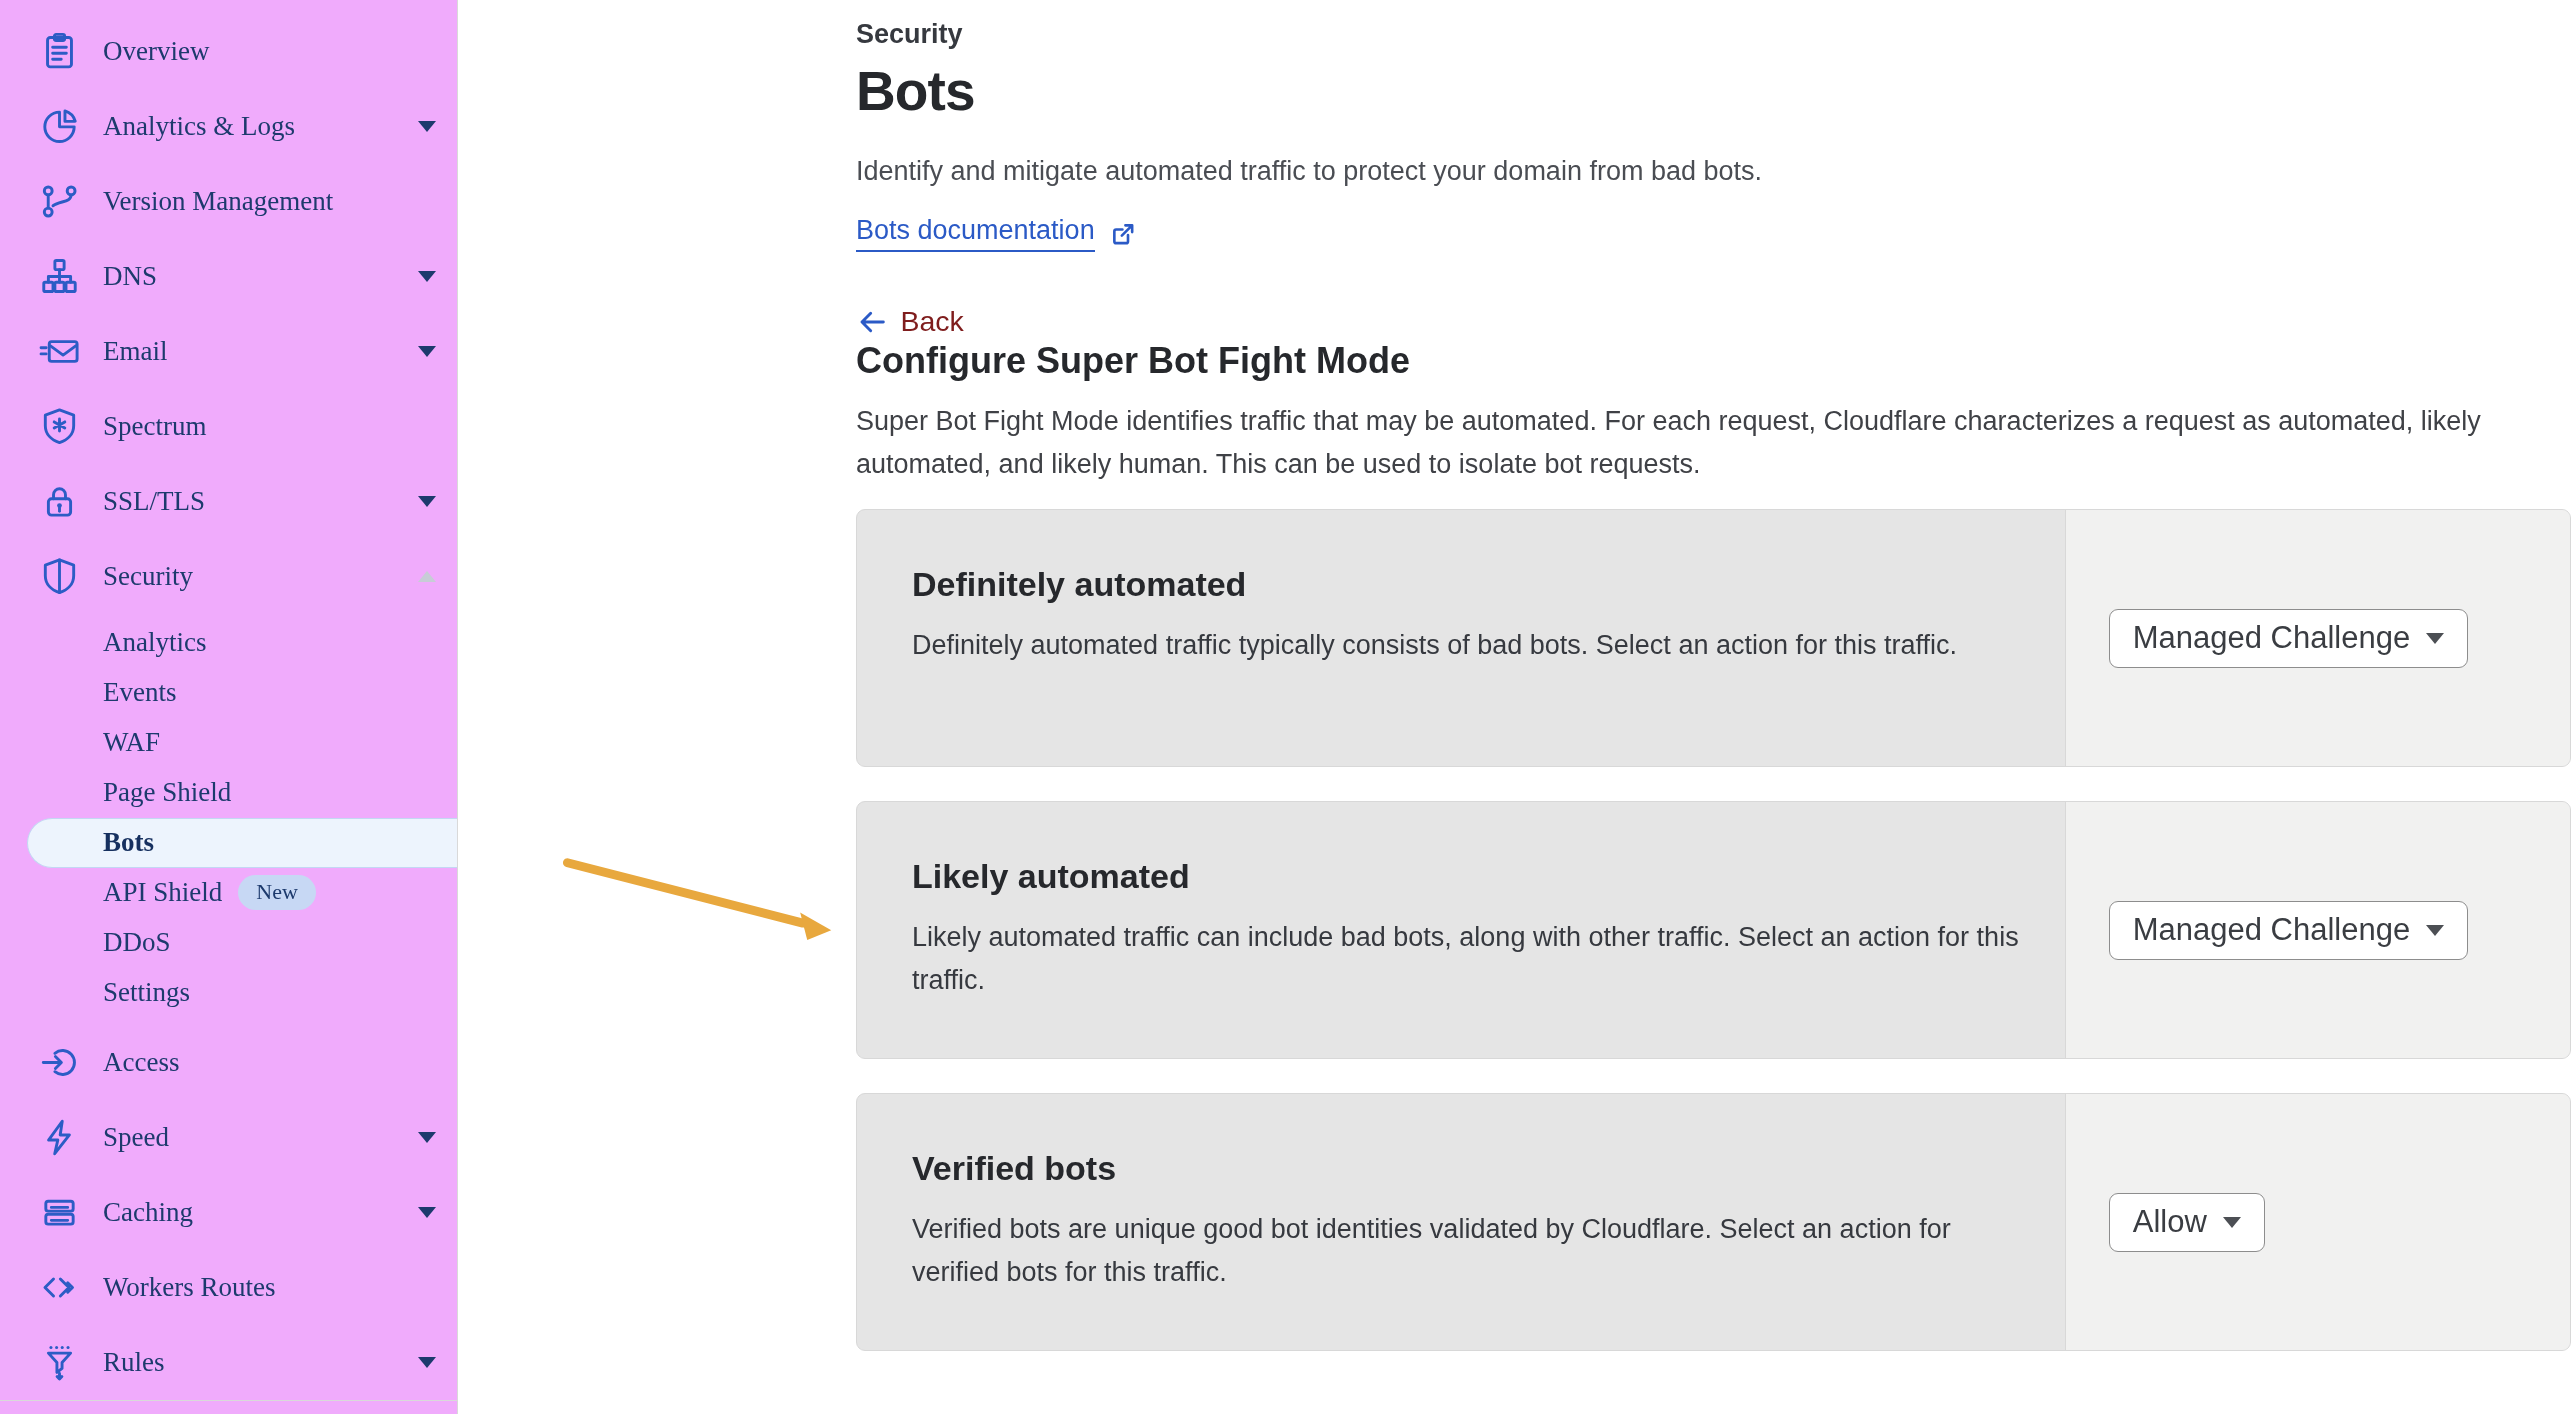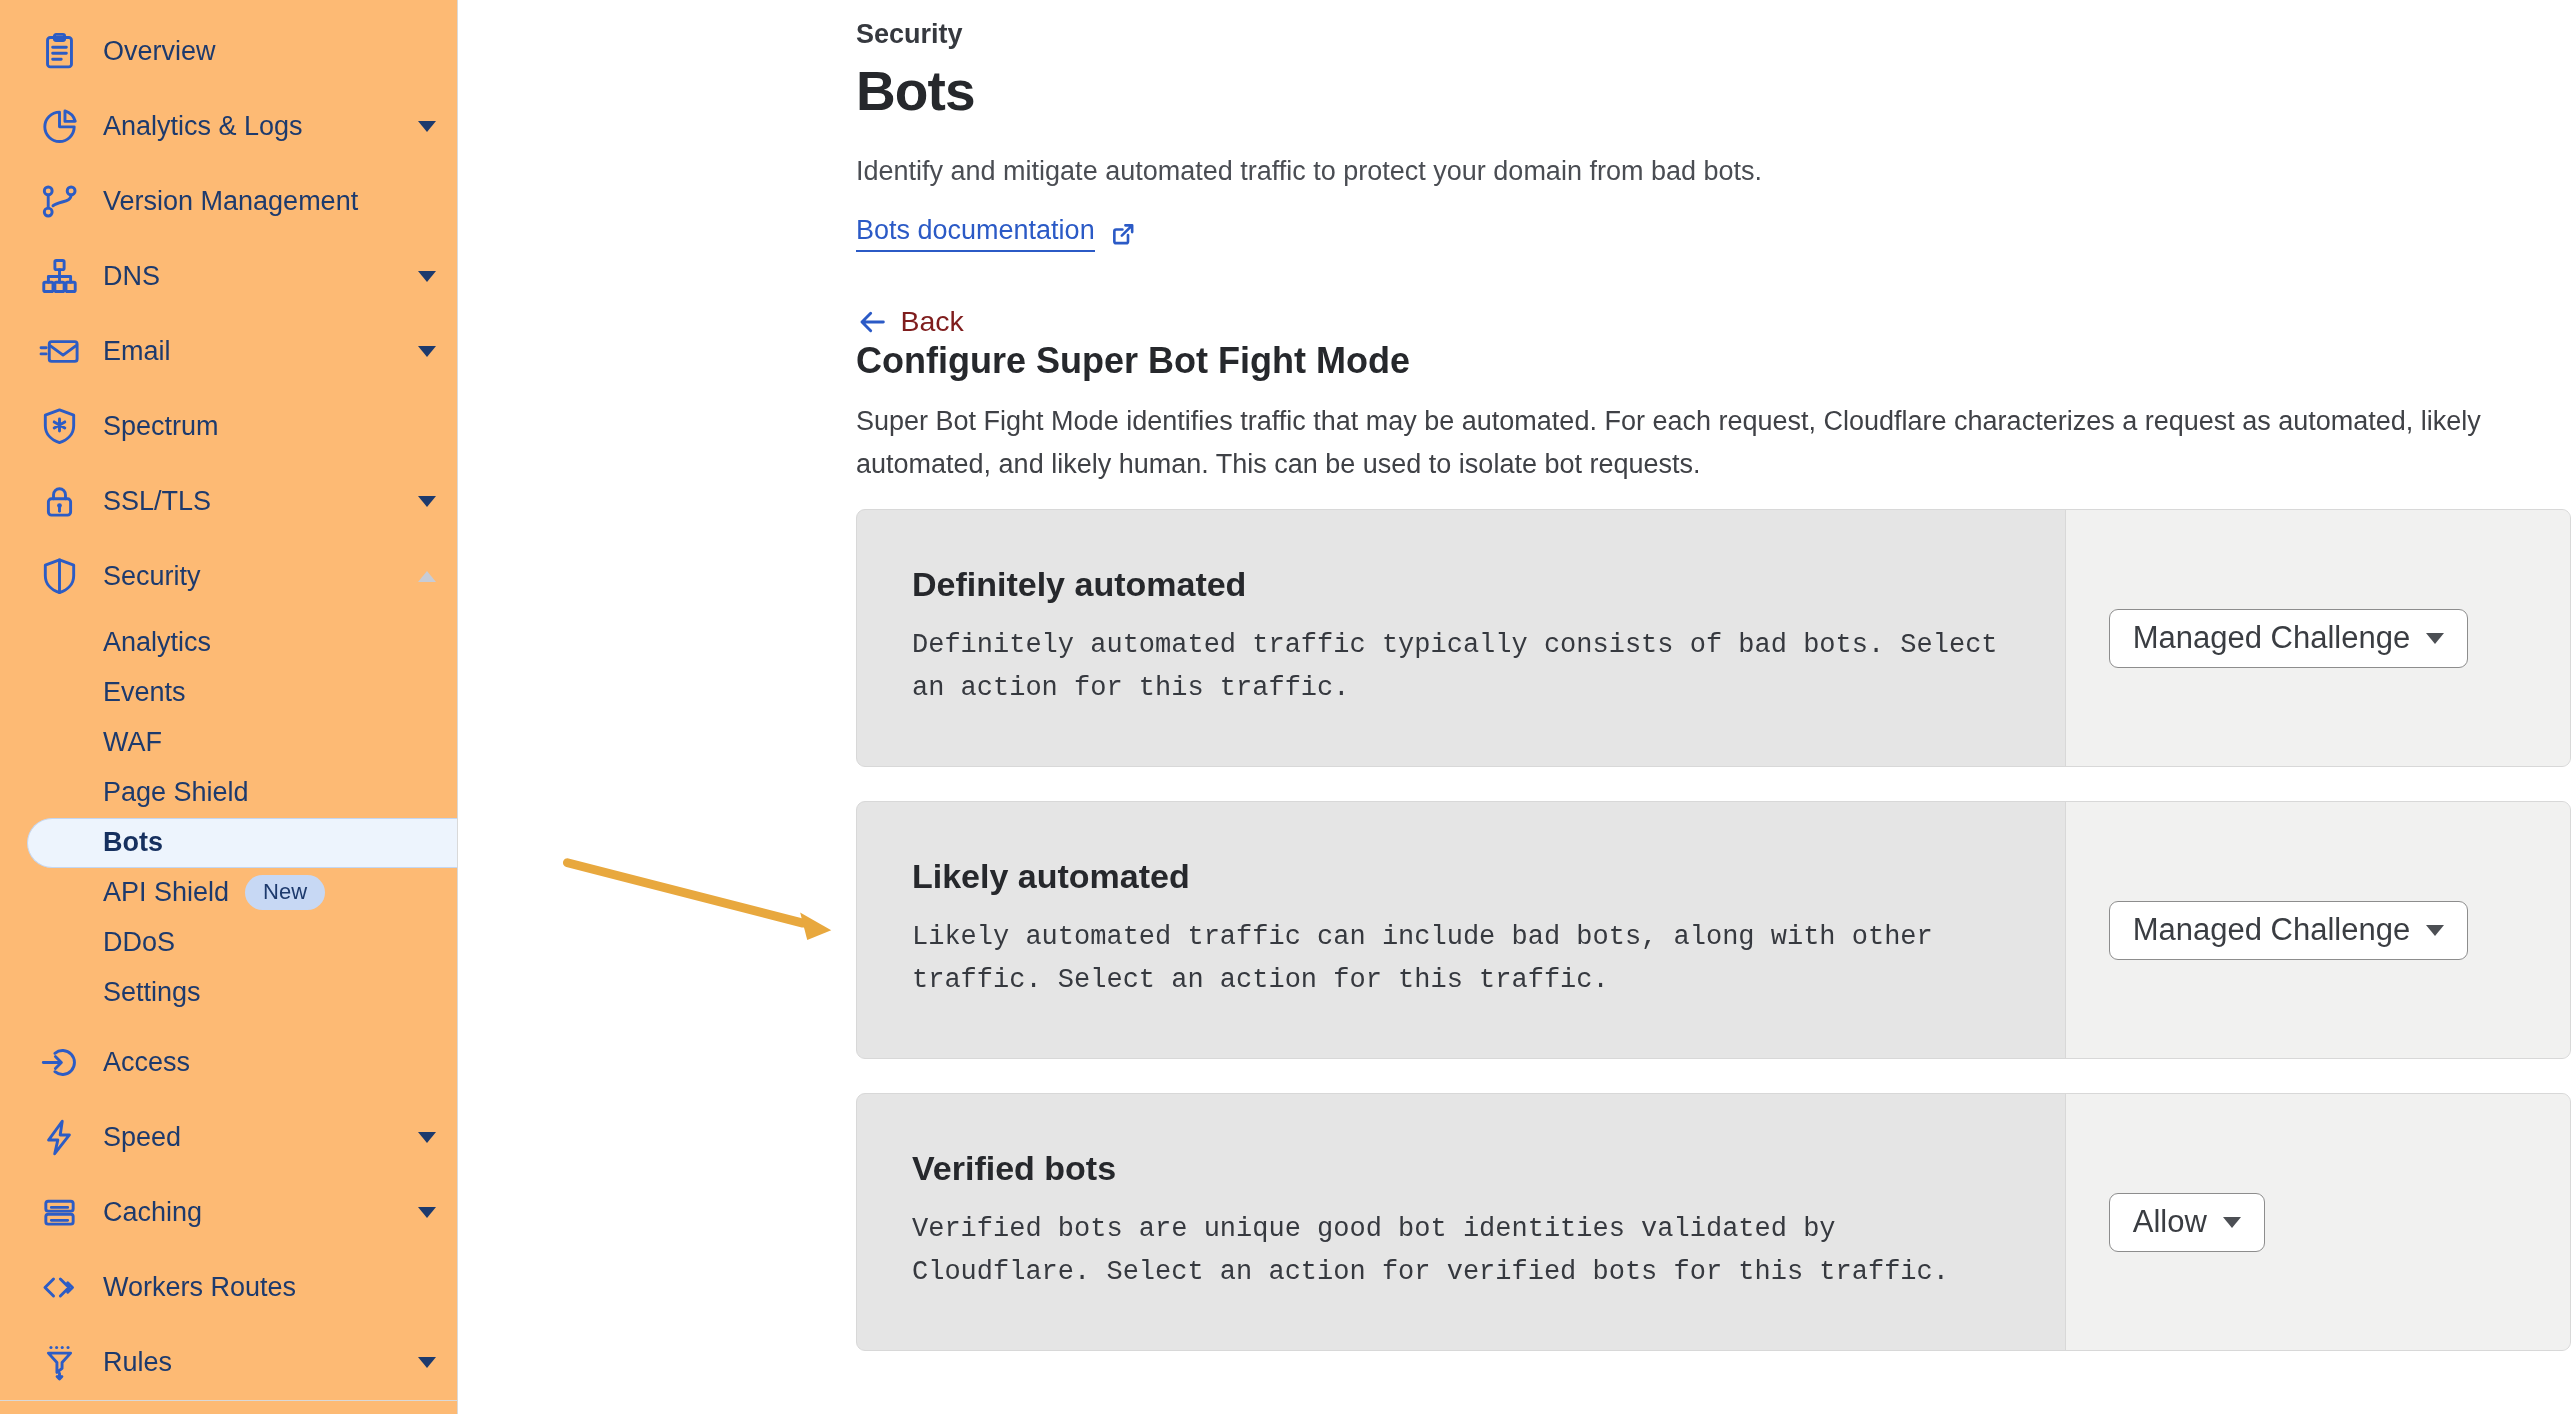--- a/index.html
+++ b/index.html
@@ -10,21 +10,22 @@
     overflow:hidden;
     -webkit-font-smoothing:antialiased;
   }
   .app { display:flex; height:100%; }
 
   
   .sidebar {
     width:458px; min-width:458px; height:100%;
     border-right:1.8px solid #d9d9d9;
     padding-top:14.2px;
-    background:#fdba74;
+    background:#f0abfc;
+    font-family:Liberation Serif, serif;
   }
   .nav-item {
     height:75px; display:flex; align-items:center;
     padding-left:39px; cursor:pointer;
   }
   .nav-item .icon { width:41px; height:41px; margin-right:23px; flex:none; display:flex; }
   .nav-item .icon svg { width:41px; height:41px; }
   .nav-label { font-size:27px; color:#1d3a6d; white-space:nowrap; }
   .caret {
     margin-left:auto; margin-right:21.3px; width:0; height:0; flex:none;
@@ -72,21 +73,21 @@
   .section-heading { font-size:36px; font-weight:bold; color:#26282c; line-height:46px; }
   .section-desc { margin-top:16px; font-size:27px; color:#3f4146; line-height:43px; max-width:1706px; }
 
   .card {
     margin-top:34px; height:258px; border:1.8px solid #d8d8d8; border-radius:9px;
     display:flex; background:#e5e5e5; overflow:hidden;
   }
   .card.first { margin-top:23px; }
   .card-main { flex:1; padding:53px 0 0 55px; }
   .card-title { font-size:34px; font-weight:bold; color:#26282c; line-height:43px; }
-  .card-body { margin-top:18px; font-size:27px; color:#36393f; line-height:43px; max-width:1112px;font-family:Liberation Mono, monospace; }
+  .card-body { margin-top:18px; font-size:27px; color:#36393f; line-height:43px; max-width:1112px; }
   .card-side {
     width:505px; min-width:505px; background:#f1f1f0;
     border-left:1.8px solid #d8d8d8;
     display:flex; align-items:center; padding-left:43px;
   }
   .action-btn {
     display:inline-flex; align-items:center; gap:16px;
     background:#fff; border:1.8px solid #8d8d8d; border-radius:9px;
     height:59px; padding:0 23px; font-size:31px; color:#3a3d42;
     font-family:"Liberation Sans", sans-serif; cursor:pointer; white-space:nowrap;

